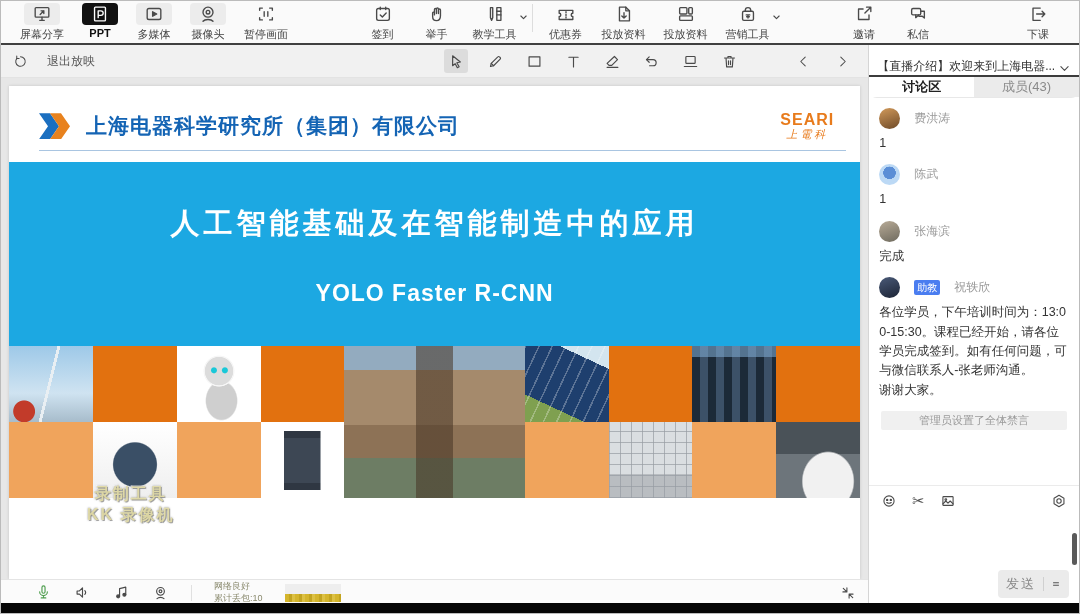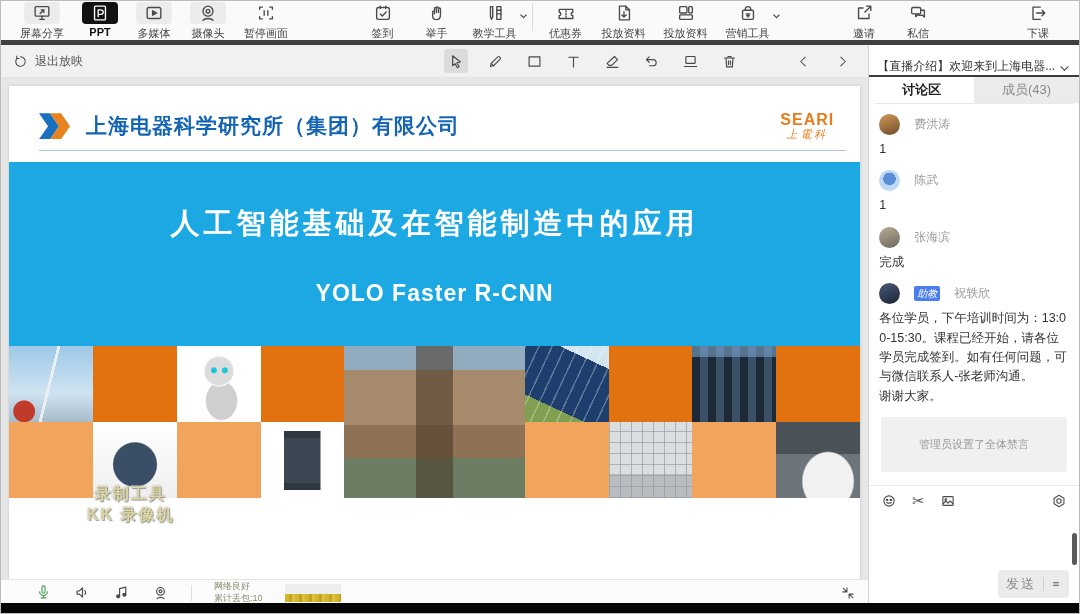--- a/index.html
+++ b/index.html
@@ -1,20 +1,20 @@
 <!DOCTYPE html>
 <html><head>
 <meta charset="utf-8">
 <style>
   html,body{margin:0;padding:0;background:#222;}
   *{box-sizing:border-box;font-family:"Liberation Sans","DejaVu Sans",sans-serif;}
   .window{position:relative;width:1080px;height:614px;background:#fff;overflow:hidden;border:1px solid #bbb;}
 
   
-  .topbar{height:44px;display:flex;align-items:center;background:#fafafa;border-bottom:5px solid #404040;padding:0 10px;}
+  .topbar{height:44px;display:flex;align-items:center;background:#fafafa;border-bottom:2px solid #404040;padding:0 10px;}
   .tgroup{display:flex;align-items:flex-start;}
   .tgroup.center{margin-left:auto;}
   .tgroup.right{margin-left:auto;}
   .tool{position:relative;display:flex;flex-direction:column;align-items:center;padding:3px 9px 2px;cursor:pointer;}
   .tool .ibox{height:22px;display:flex;align-items:center;justify-content:center;border-radius:4px;padding:0 8px;}
   .tool .ibox.shaded{background:#ececec;}
   .tool .ibox.active{background:#111;}
   .tool .tlabel{font-size:11px;color:#444;margin-top:2px;white-space:nowrap;}
   .tool.active .tlabel{color:#111;font-weight:bold;}
   .tool .caret{position:absolute;right:-2px;top:8px;}
@@ -22,21 +22,21 @@
   .tool-end{margin-left:66px;margin-right:4px;}
   svg.ic{stroke:#4a4a4a;fill:none;stroke-width:1.5;stroke-linecap:round;stroke-linejoin:round;}
   .ibox.active svg.ic{stroke:#fff;}
 
   
   .main-row{display:flex;height:560px;}
   .main{width:869px;border-right:1px solid #d5d5d5;display:flex;flex-direction:column;background:#e7e7e7;}
 
   
   .subbar{height:33px;background:#f1f1f1;display:flex;align-items:center;border-bottom:1px solid #e3e3e3;}
-  .exit-btn{display:flex;align-items:center;gap:7px;font-size:12px;color:#555;padding-left:12px;cursor:pointer;}
+  .exit-btn{display:flex;align-items:center;gap:19px;font-size:12px;color:#555;padding-left:12px;cursor:pointer;}
   .drawtools{margin-left:auto;margin-right:14px;display:flex;align-items:center;gap:15px;}
   .dtool{display:flex;align-items:center;justify-content:center;width:24px;height:24px;border-radius:3px;cursor:pointer;}
   .dtool.selected{background:#dcdcdc;}
   .dgap{width:20px;}
 
   
   .canvas{flex:1;padding:8px 8px 0;overflow:hidden;}
   .slide{position:relative;background:#fff;width:100%;height:100%;box-shadow:0 0 3px rgba(0,0,0,.15);}
   .slide-header{display:flex;align-items:center;padding:26px 26px 0 30px;}
   .chev{width:20px;height:26px;clip-path:polygon(0 0,55% 0,100% 50%,55% 100%,0 100%,45% 50%);}
@@ -93,36 +93,36 @@
   .sdiv{width:1px;height:16px;background:#e0e0e0;}
   .netblock{font-size:9px;color:#8a8a6e;line-height:1.25;white-space:nowrap;}
   .netchart{width:56px;height:18px;background:#eeeeee;position:relative;overflow:hidden;}
   .netchart .bars{position:absolute;left:0;right:0;bottom:0;height:8px;background:repeating-linear-gradient(90deg,#d4b52c 0 4px,#c3a41f 4px 7px,#dcc043 7px 10px);}
   .collapse{margin-left:auto;display:flex;align-items:center;cursor:pointer;}
 
   
   .sidebar{width:210px;display:flex;flex-direction:column;background:#fff;}
   .sb-header{height:32px;display:flex;align-items:flex-end;padding:0 8px;border-bottom:2px solid #3c3c3c;background:#fff;}
   .sb-header .sb-title{font-size:12px;color:#333;flex:1;white-space:nowrap;overflow:hidden;}
-  .sb-tabs{display:flex;height:27px;border-bottom:1px solid #e8e8e8;border-radius:8px;}
+  .sb-tabs{display:flex;height:21px;border-bottom:1px solid #e8e8e8;border-radius:8px;}
   .tab{flex:1;display:flex;align-items:center;justify-content:center;font-size:13px;cursor:pointer;}
   .tab.active{background:#fff;color:#222;font-weight:bold;}
   .tab.inactive{background:#ebebeb;color:#8a8a8a;}
   .sb-messages{flex:1;overflow:hidden;padding:10px 10px 0;}
   .msg{margin-bottom:11px;}
   .msg-head{display:flex;align-items:center;gap:14px;margin-bottom:5px;}
   .av{width:21px;height:21px;border-radius:50%;flex:none;}
   .av-1{background:linear-gradient(160deg,#d29a5b,#6e4a28);}
   .av-2{background:radial-gradient(circle at 50% 42%, #5b8ed6 0 38%, #bcd9f5 40%);}
   .av-3{background:linear-gradient(160deg,#b8ab97,#6e6a5e);}
   .av-4{background:linear-gradient(160deg,#4a5a78,#1c2435);}
-  .badge{background:#4a7df0;color:#fff;font-size:10px;padding:1px 3px;border-radius:2px;line-height:13px;flex:none;font-style:italic;}
+  .badge{background:#4a7df0;color:#fff;font-size:10px;padding:1px 3px;border-radius:2px;line-height:13px;flex:none;}
   .msg-name{font-size:12px;color:#9a9a9a;white-space:nowrap;overflow:hidden;}
   .msg-text{font-size:12.5px;color:#333;line-height:1.55;white-space:pre-line;word-break:break-all;}
-  .sysmsg{background:#f0f0f0;color:#9a9a9a;font-size:11px;text-align:center;padding:20px 2px;border-radius:2px;margin:9px 2px;}
+  .sysmsg{background:#f0f0f0;color:#9a9a9a;font-size:11px;text-align:center;padding:2px 2px;border-radius:2px;margin:9px 2px;}
   .sb-input-icons{border-top:1px solid #ebebeb;height:30px;display:flex;align-items:center;gap:15px;padding:0 12px;}
   .sb-input-icons .uni{font-size:15px;color:#555;line-height:1;}
   .sb-input-icons .right{margin-left:auto;}
   .sb-input-area{height:52px;position:relative;}
   .sb-scrollbar{position:absolute;right:2px;bottom:2px;width:5px;height:32px;background:#5a5a5a;border-radius:3px;}
   .sb-send-row{height:38px;position:relative;}
   .send-btn{position:absolute;right:10px;bottom:7px;display:flex;align-items:center;background:#ebebeb;border-radius:4px;padding:5px 8px;gap:7px;cursor:pointer;}
   .send-btn .send-label{font-size:13px;color:#8a8a8a;letter-spacing:2px;}
   .send-btn .send-sep{width:1px;height:14px;background:#d0d0d0;}
 

